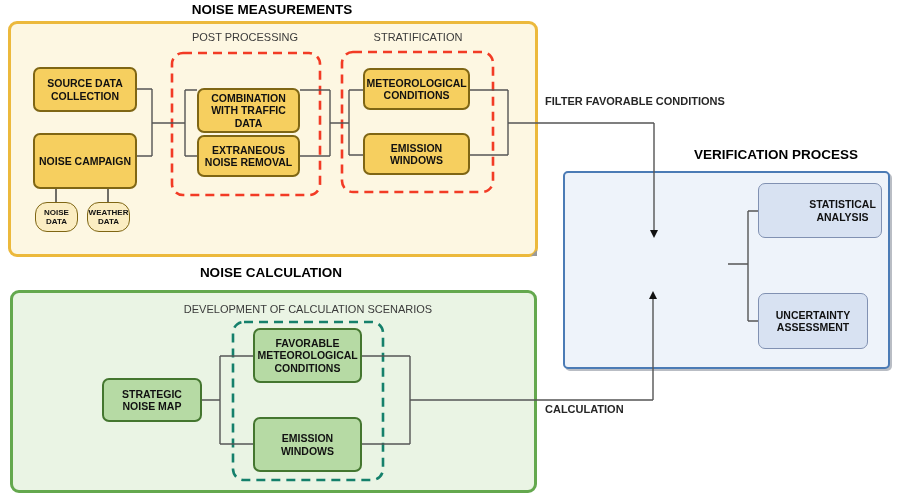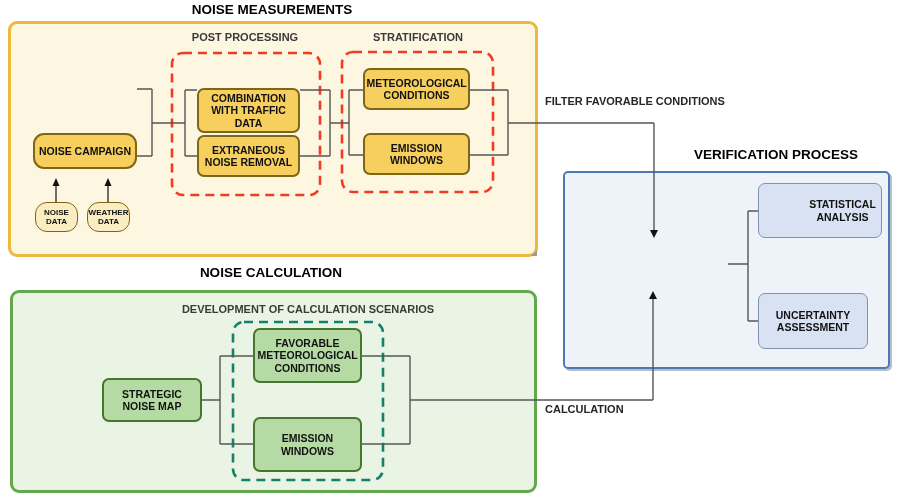--- a/index.html
+++ b/index.html
@@ -20,21 +20,21 @@
   .node{
     position:absolute;z-index:3;box-sizing:border-box;border-radius:7px;
     display:flex;align-items:center;justify-content:center;text-align:center;
     font-weight:bold;font-size:10.5px;line-height:1.18;color:#111;padding:2px 3px;
   }
   .yellow {background:#F6CF5F;border:2px solid #7F6614;}
   .yellow-light{background:#FBEDC2;border:1.5px solid #7F6614;font-size:8px;border-radius:12px;}
   .green  {background:#B6DAA4;border:2px solid #44762F;}
   .blue   {background:#D8E2F2;border:1.5px solid #8191B2;}
   .n-source      {left:33px; top:67px; width:104px;height:45px;}
-  .n-campaign    {left:33px; top:133px;width:104px;height:36px;border-radius:11px;}
+  .n-campaign    {left:33px; top:133px;width:104px;height:56px;}
   .n-noisedata   {left:35px; top:202px;width:43px; height:30px;}
   .n-weatherdata {left:87px; top:202px;width:43px; height:30px;}
   .n-combination {left:197px;top:68px; width:103px;height:45px;margin-top:20px;}
   .n-extraneous  {left:197px;top:135px;width:103px;height:42px;}
   .n-metcond     {left:363px;top:68px; width:107px;height:42px;}
   .n-emiswin     {left:363px;top:133px;width:107px;height:42px;}
   .c-stratmap    {left:102px;top:378px;width:100px;height:44px;}
   .c-favmet      {left:253px;top:328px;width:109px;height:55px;}
   .c-emiswin     {left:253px;top:417px;width:109px;height:55px;}
   .v-comparison  {left:582px;top:237px;width:146px;height:55px;}
@@ -42,21 +42,21 @@
   .v-uncertainty {left:758px;top:293px;width:110px;height:56px;}
   
   .title{
     position:absolute;z-index:4;font-weight:bold;font-size:13.5px;color:#000;
     text-underline-offset:2px;text-align:center;width:260px;
   }
   .title-nm{left:142px;top:2px;}
   .title-nc{left:141px;top:265px;}
   .title-vp{left:646px;top:147px;}
   .grouplbl{
-    position:absolute;z-index:4;font-weight:bold;font-size:11px;color:#3a3a3a;text-align:center;
+    position:absolute;z-index:4;font-weight:normal;font-size:11px;color:#3a3a3a;text-align:center;
   }
   .lbl-post {left:180px;top:31px;width:130px;}
   .lbl-strat{left:355px;top:31px;width:126px;}
   .lbl-dev  {left:178px;top:303px;width:260px;}
   .edgelbl{position:absolute;z-index:4;font-weight:bold;font-size:11px;color:#262626;}
   .lbl-filter{left:545px;top:95px;}
   .lbl-calc  {left:545px;top:403px;}
 </style>
 </head>
 <body>
@@ -97,20 +97,21 @@
   <div class="title title-nc">NOISE CALCULATION</div>
   <div class="title title-vp">VERIFICATION PROCESS</div>
 
   <div class="grouplbl lbl-post">POST PROCESSING</div>
   <div class="grouplbl lbl-strat">STRATIFICATION</div>
   <div class="grouplbl lbl-dev">DEVELOPMENT OF CALCULATION SCENARIOS</div>
 
   <div class="edgelbl lbl-filter">FILTER FAVORABLE CONDITIONS</div>
   <div class="edgelbl lbl-calc">CALCULATION</div>
 
+  <div class="node yellow n-source">SOURCE DATA COLLECTION</div>
   <div class="node yellow n-campaign">NOISE CAMPAIGN</div>
   <div class="node yellow-light n-noisedata">NOISE DATA</div>
   <div class="node yellow-light n-weatherdata">WEATHER DATA</div>
   <div class="node yellow n-combination">COMBINATION WITH TRAFFIC DATA</div>
   <div class="node yellow n-metcond">METEOROLOGICAL CONDITIONS</div>
   <div class="node yellow n-extraneous">EXTRANEOUS NOISE REMOVAL</div>
   <div class="node yellow n-emiswin">EMISSION WINDOWS</div>
 
   <div class="node green c-stratmap">STRATEGIC NOISE MAP</div>
   <div class="node green c-favmet">FAVORABLE METEOROLOGICAL CONDITIONS</div>

